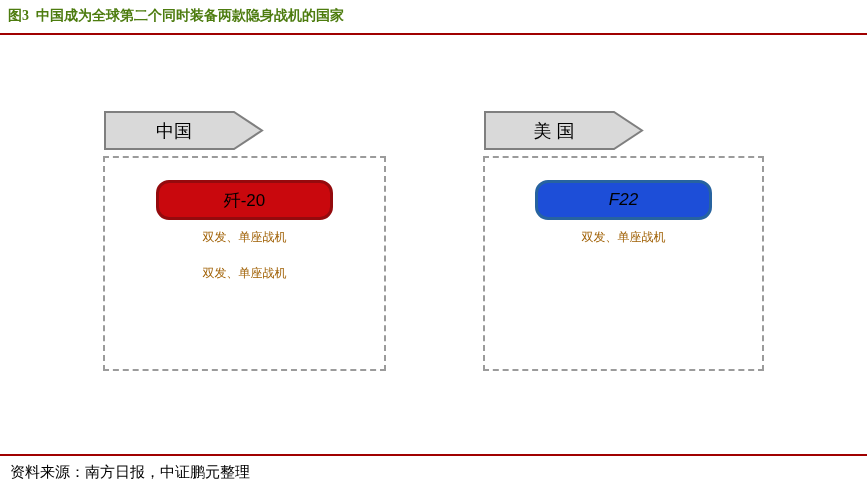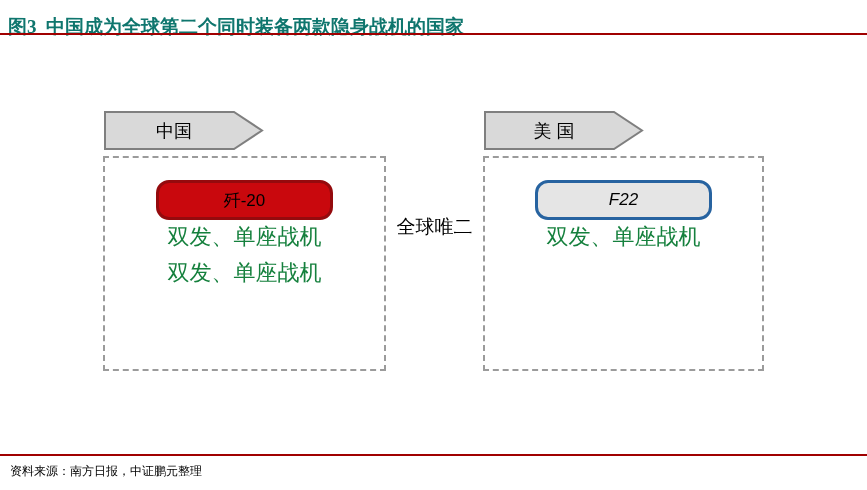--- a/index.html
+++ b/index.html
@@ -5,25 +5,25 @@
   html,body{margin:0;padding:0;background:#fff;}
   .page{
     position:relative;
     width:867px;height:490px;
     background:#ffffff;
     font-family:"Liberation Sans",sans-serif;
     overflow:hidden;
   }
   
   .fig-title{
-    position:absolute;left:8px;top:14px;
+    position:absolute;left:8px;top:7px;
     font-family:"Liberation Serif",serif;
     font-weight:bold;
-    font-size:19px;
-    color:#0f766e;
+    font-size:14px;
+    color:#4d7c0f;
     white-space:pre;
     margin:0;
   }
   .rule{
     position:absolute;left:0;width:867px;height:2px;
     background:#A00000;
   }
   .rule-top{top:33px;}
   .rule-bottom{top:454px;}
   
@@ -60,46 +60,46 @@
     color:#000;
     box-sizing:border-box;
     margin-bottom:4px;
     flex:none;
   }
   .chip-red{
     background:#C9080D;
     border:3px solid #940A0D;
   }
   .chip-blue{
-    background:#e5e5e5;
+    background:#1d4ed8;
     border:3px solid #2763A0;
   }
   .chip .italic{font-style:italic;}
   .chip-label{
-    font-size:22px;
+    font-size:12px;
     line-height:26px;
-    color:#15803d;
+    color:#a16207;
     margin-bottom:10px;
     flex:none;
     white-space:nowrap;
     text-align:center;
   }
   
   .center-label{
     position:absolute;
     left:386px;top:214px;width:97px;
     text-align:center;
     font-size:19px;
     color:#000;
     white-space:nowrap;
   }
   
   .source-note{
     position:absolute;left:10px;top:463px;
-    font-size:12px;
+    font-size:15px;
     color:#000;
     white-space:pre;
   }
 </style>
 </head>
 <body>
 
 <div class="page">
 
   <h1 class="fig-title">图3  中国成为全球第二个同时装备两款隐身战机的国家</h1>
@@ -116,21 +116,20 @@
   </svg>
 
   <div class="panel panel-left">
     <div class="chip chip-red">
       <span>歼-20</span>
     </div>
     <div class="chip-label">双发、单座战机</div>
     <div class="chip-label">双发、单座战机</div>
   </div>
 
-  <div class="center-label">全球唯二</div>
 
   <div class="panel panel-right">
     <div class="chip chip-blue">
       <span class="italic">F22</span>
     </div>
     <div class="chip-label">双发、单座战机</div>
   </div>
 
   <div class="rule rule-bottom"></div>
   <div class="source-note">资料来源：南方日报，中证鹏元整理</div>

